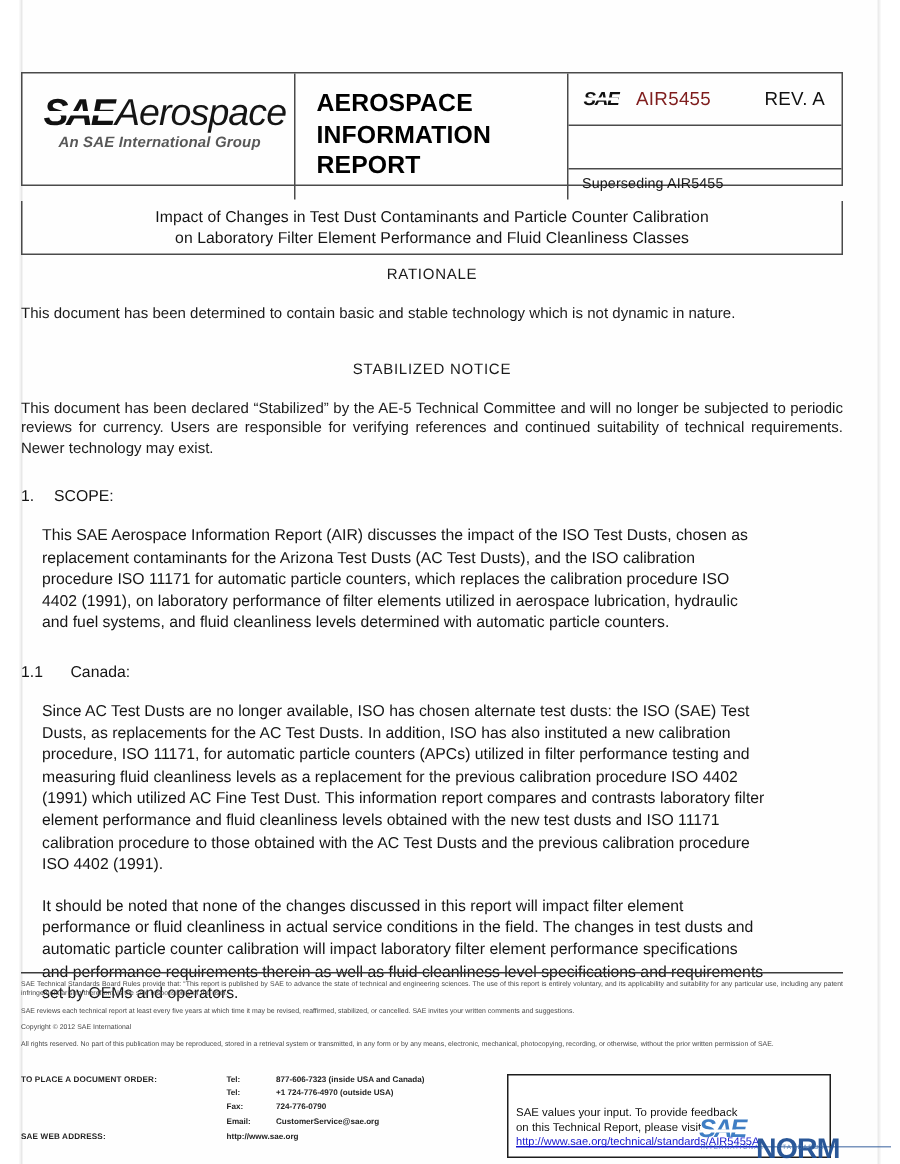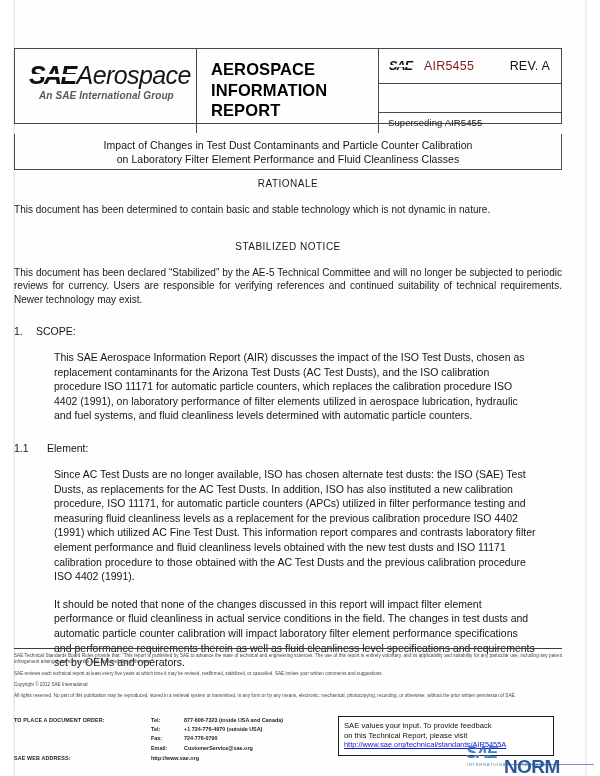--- a/index.html
+++ b/index.html
@@ -234,21 +234,21 @@
     font-size: 10.5px;
     color: #141414;
     padding-left: 33px;
   }
   .numbered-11 .num {
     position: absolute;
     left: 0;
     top: 0;
   }
   .indented {
-    margin-left: 40px;
+    margin-left: 14px;
     width: 482px;
     font-size: 10.5px;
     line-height: 14.6px;
     color: #151515;
     text-align: left;
     letter-spacing: .01px;
   }
 
   
   #footer-rule {
@@ -316,21 +316,21 @@
   }
 
   
   #feedback {
     position: absolute;
     left: 338px;
     top: 716px;
     width: 216px;
     border: 1px solid #1d1d1d;
     box-sizing: border-box;
-    padding: 4px 5px 5px 5px;
+    padding: 20px 5px 5px 5px;
     background: rgba(255,255,255,0.9);
   }
   .fb-line {
     font-size: 7.6px;
     line-height: 9.6px;
     color: #111;
     letter-spacing: .02px;
   }
   .fb-link {
     font-size: 7.4px;
@@ -468,21 +468,21 @@
   </div>
 
   <div class="gap-sm"></div>
 
   <div class="indented">This SAE Aerospace Information Report (AIR) discusses the impact of the ISO Test Dusts, chosen as replacement contaminants for the Arizona Test Dusts (AC Test Dusts), and the ISO calibration procedure ISO 11171 for automatic particle counters, which replaces the calibration procedure ISO 4402 (1991), on laboratory performance of filter elements utilized in aerospace lubrication, hydraulic and fuel systems, and fluid cleanliness levels determined with automatic particle counters.</div>
 
   <div class="gap-md"></div>
 
   <div class="numbered-11">
     <span class="num">1.1</span>
-    <span>Element:</span>
+    <span>Canada:</span>
   </div>
 
   <div class="gap-sm"></div>
 
   <div class="indented">Since AC Test Dusts are no longer available, ISO has chosen alternate test dusts:  the ISO (SAE) Test Dusts, as replacements for the AC Test Dusts.  In addition, ISO has also instituted a new calibration procedure, ISO 11171, for automatic particle counters (APCs) utilized in filter performance testing and measuring fluid cleanliness levels as a replacement for the previous calibration procedure ISO 4402 (1991) which utilized AC Fine Test Dust.  This information report compares and contrasts laboratory filter element performance and fluid cleanliness levels obtained with the new test dusts and ISO 11171 calibration procedure to those obtained with the AC Test Dusts and the previous calibration procedure ISO 4402 (1991).</div>
 
   <div class="gap-sm"></div>
 
   <div class="indented">It should be noted that none of the changes discussed in this report will impact filter element performance or fluid cleanliness in actual service conditions in the field.  The changes in test dusts and automatic particle counter calibration will impact laboratory filter element performance specifications and performance requirements therein as well as fluid cleanliness level specifications and requirements set by OEMs and operators.</div>
 </div>

